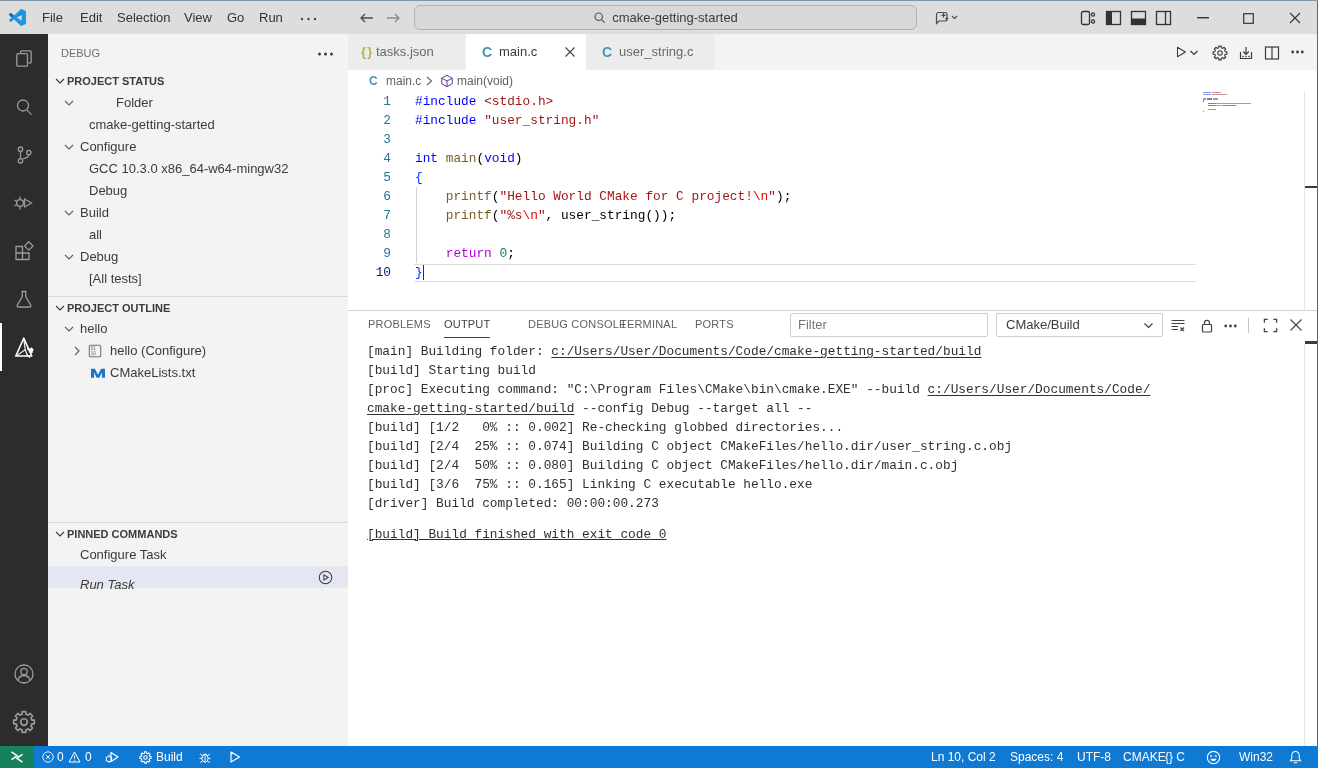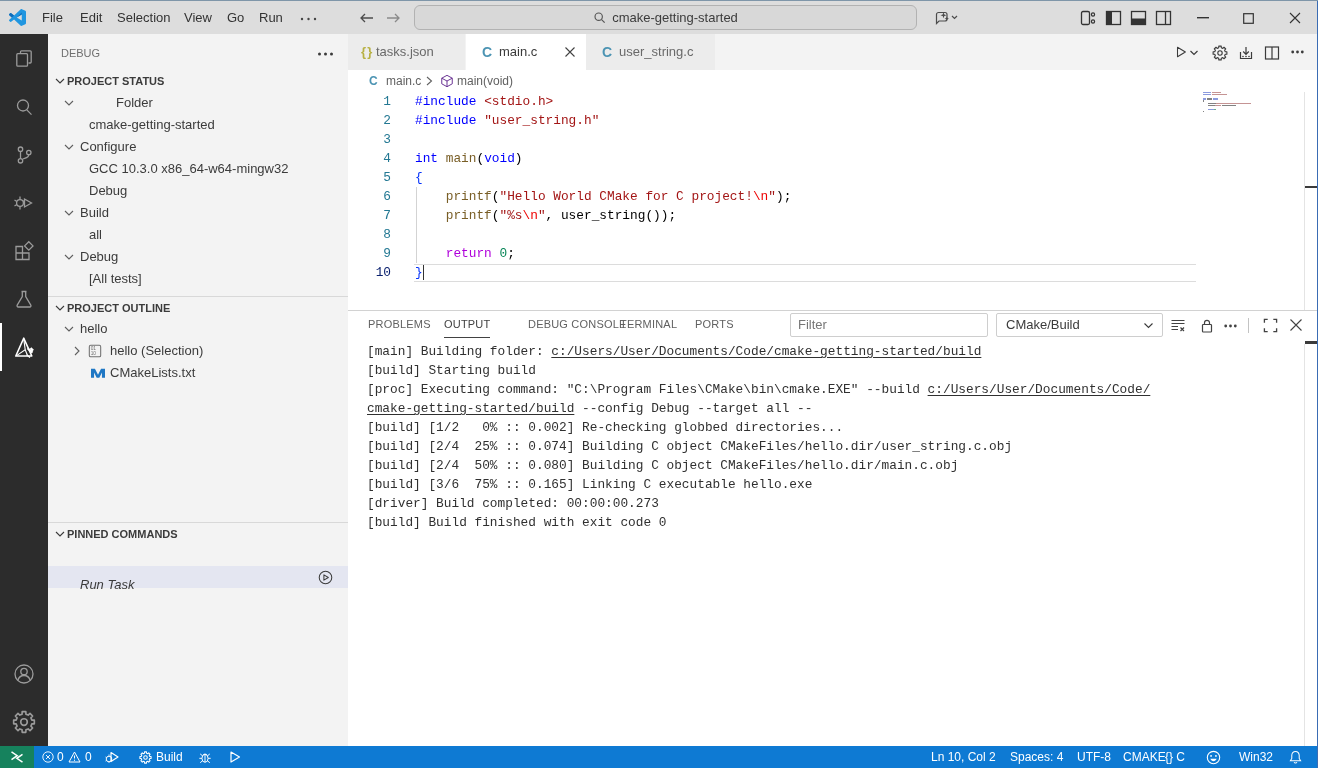--- a/index.html
+++ b/index.html
@@ -211,31 +211,32 @@
       </svg>
     <div class="sbrow" style="top:284px; left:32px;">hello</div>
     <svg class="chev" style="left:21px; top:306px;" viewBox="0 0 16 22">
         <path d="M6 7 L10 11 L6 15" stroke="#5f5f5f" fill="none" stroke-width="1.1"></path>
       </svg>
     <svg class="abs" style="left:40px; top:310px;" width="14" height="14" viewBox="0 0 16 16">
       <rect x="1.5" y="1.5" width="13" height="13" rx="1.5" stroke="#717171" fill="none" stroke-width="1.2"></rect>
       <text x="3" y="7" font-size="5.5" fill="#717171" font-family="Liberation Sans">01</text>
       <text x="3" y="13" font-size="5.5" fill="#717171" font-family="Liberation Sans">10</text>
     </svg>
-    <div class="sbrow" style="top:306px; left:62px;">hello (Selection)</div>
+    <div class="sbrow" style="top:306px; left:62px;">hello (Configure)</div>
     <svg class="abs" style="left:43px; top:332px;" width="14" height="14" viewBox="0 0 16 16">
       <path fill="#1f77c4" d="M0 3 L4.5 3 L8 10 L11.5 3 L16 3 L16 13.5 L12.5 13.5 L12.5 7.5 L9.5 13.5 L6.5 13.5 L3.5 7.5 L3.5 13.5 L0 13.5 Z"></path>
     </svg>
     <div class="sbrow" style="top:328px; left:62px;">CMakeLists.txt</div>
 
     <div class="abs" style="left:0; top:488px; width:300px; height:1px; background:#d8d8d8;"></div>
     <svg class="chev" style="left:4px; top:489px;" viewBox="0 0 16 22">
         <path d="M4 9 L8 13 L12 9" stroke="#3b3b3b" fill="none" stroke-width="1.1"></path>
       </svg>
     <div class="sbrow sbhead" style="top:489px; left:19px;">PINNED COMMANDS</div>
+    <div class="sbrow" style="top:510px; left:32px;">Configure Task</div>
     <div class="abs" style="left:0; top:532px; width:300px; height:22px; background:#e4e6f1;"></div>
     <div class="sbrow" style="top:540px; left:32px;font-style:italic;">Run Task</div>
     <svg class="abs" style="left:270px; top:535.5px;" width="15" height="15" viewBox="0 0 16 16">
       <circle cx="8" cy="8" r="6.7" stroke="#3b3b3b" fill="none" stroke-width="1.1"></circle>
       <path d="M6.3 5.2 L11 8 L6.3 10.8 Z" fill="none" stroke="#3b3b3b" stroke-width="1.1" stroke-linejoin="round"></path>
     </svg>
   </div>
   <div id="tabstrip" class="abs">
     <div class="tab" style="left:0; width:118px; background:#ececec; border-right:1px solid #f3f3f3;">
       <span style="position:absolute; left:13px; top:0; color:#b7b042; font-weight:bold; font-size:13px;">{ }</span>
@@ -369,21 +370,21 @@
     </svg>
     <div class="pline" style="top:31px;">[main] Building folder: <u>c:/Users/User/Documents/Code/cmake-getting-started/build</u></div>
     <div class="pline" style="top:50px;">[build] Starting build</div>
     <div class="pline" style="top:69px;">[proc] Executing command: "C:\Program Files\CMake\bin\cmake.EXE" --build <u>c:/Users/User/Documents/Code/</u></div>
     <div class="pline" style="top:88px;"><u>cmake-getting-started/build</u> --config Debug --target all --</div>
     <div class="pline" style="top:107px;">[build] [1/2   0% :: 0.002] Re-checking globbed directories...</div>
     <div class="pline" style="top:126px;">[build] [2/4  25% :: 0.074] Building C object CMakeFiles/hello.dir/user_string.c.obj</div>
     <div class="pline" style="top:145px;">[build] [2/4  50% :: 0.080] Building C object CMakeFiles/hello.dir/main.c.obj</div>
     <div class="pline" style="top:164px;">[build] [3/6  75% :: 0.165] Linking C executable hello.exe</div>
     <div class="pline" style="top:183px;">[driver] Build completed: 00:00:00.273</div>
-    <div class="pline" style="top:202px;">[build] Build finished with exit code 0</div>
+    <div class="pline" style="top:214px;text-decoration:underline;">[build] Build finished with exit code 0</div>
     <div class="abs" style="left:957px; top:30px; width:12px; height:2.7px; background:#3b3b3b;"></div>
     <div class="abs" style="left:956.3px; top:33px; width:1px; height:403px; background:#e4e4e4;"></div>
   </div>
   <div id="statusbar" class="abs">
     <div class="abs" style="left:0; top:0; width:33.5px; height:22px; background:#16825d;">
       <svg style="position:absolute; left:10px; top:5px;" width="14" height="12" viewBox="0 0 14 12">
         <path d="M1.5 0.8 L7.2 4.7 L1.5 8.6" stroke="#fff" stroke-width="1.5" fill="none"></path>
         <path d="M12.5 3.4 L6.8 7.3 L12.5 11.2" stroke="#fff" stroke-width="1.5" fill="none"></path>
       </svg>
     </div>

